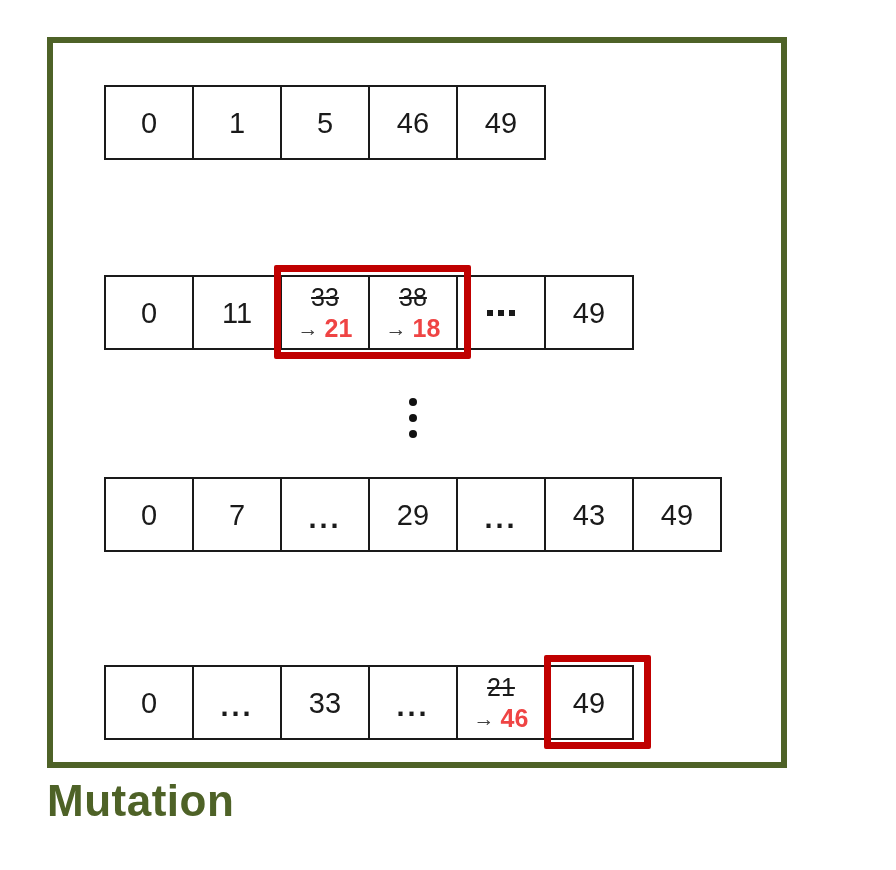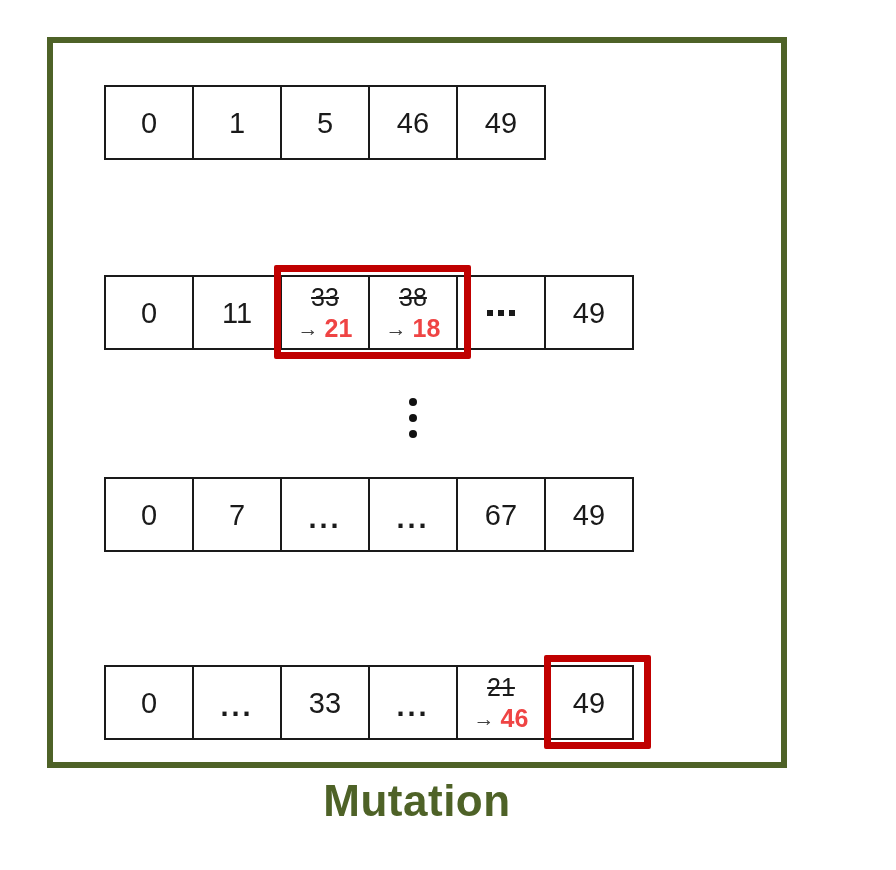--- a/index.html
+++ b/index.html
@@ -100,21 +100,20 @@
     width: 8px;
     height: 8px;
     border-radius: 50%;
     background: #111111;
   }
   .diagram-title {
     position: absolute;
     left: 47px;
     top: 776px;
     width: 740px;
-    text-align: center;
     font-size: 44px;
     font-weight: bold;
     color: #4e6227;
     letter-spacing: 0.5px;
   }
 </style>
 </head>
 <body>
 
 <div id="stage">
@@ -173,24 +172,27 @@
         <div class="cell">
           <div class="plain-value">0</div>
         </div>
         <div class="cell">
           <div class="plain-value">7</div>
         </div>
         <div class="cell">
           <div class="dots-base">...</div>
         </div>
         <div class="cell">
-          <div class="dots-base">...</div>
-        </div>
-        <div class="cell">
-          <div class="plain-value">67</div>
+          <div class="plain-value">29</div>
+        </div>
+        <div class="cell">
+          <div class="dots-base">...</div>
+        </div>
+        <div class="cell">
+          <div class="plain-value">43</div>
         </div>
         <div class="cell">
           <div class="plain-value">49</div>
         </div>
       </div>
       <div class="chrom-row" style="top: 665px;">
         <div class="cell">
           <div class="plain-value">0</div>
         </div>
         <div class="cell">

